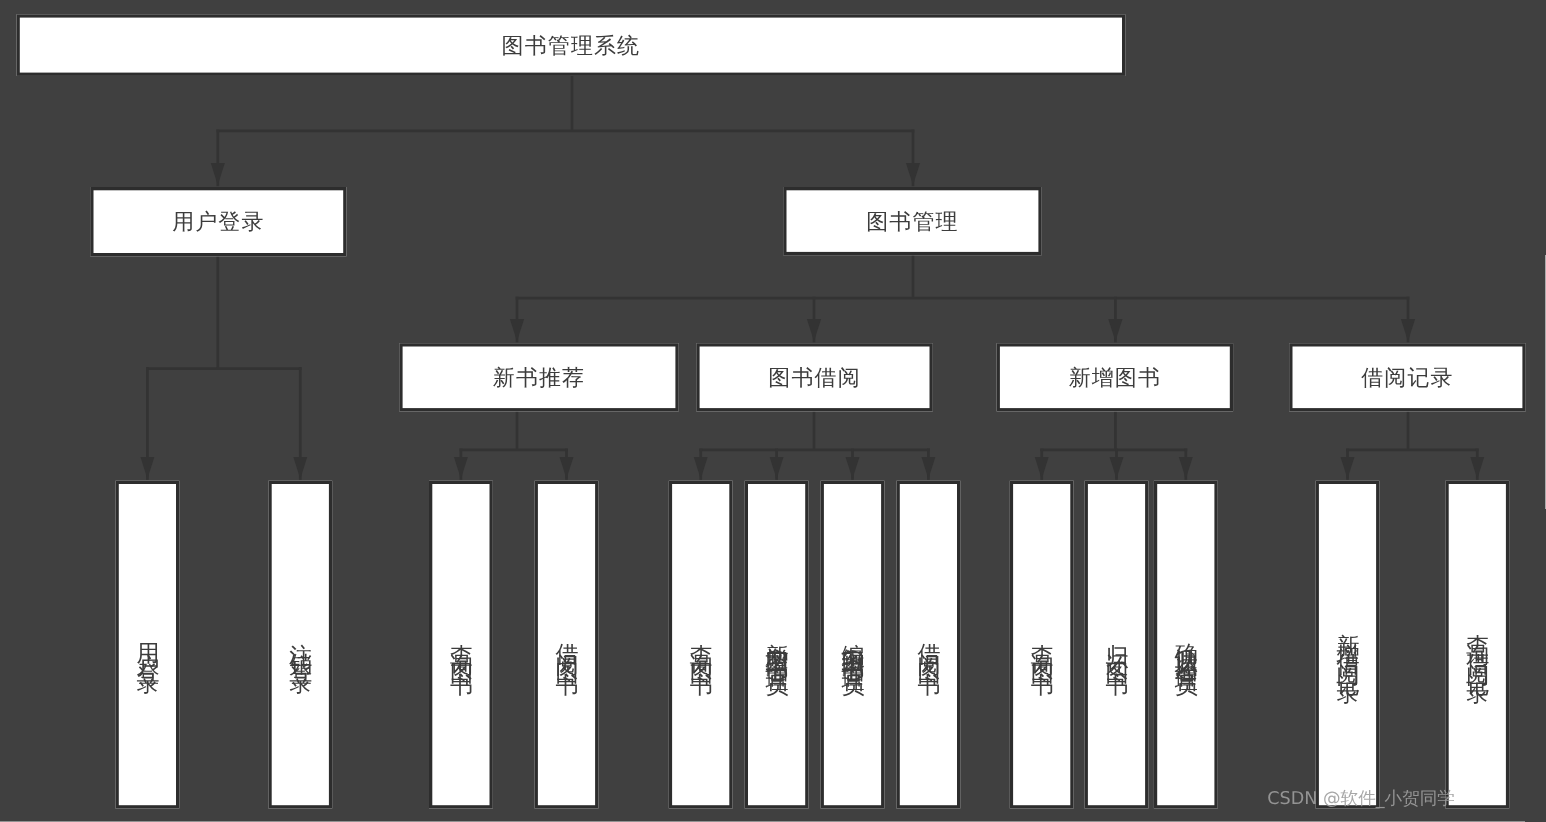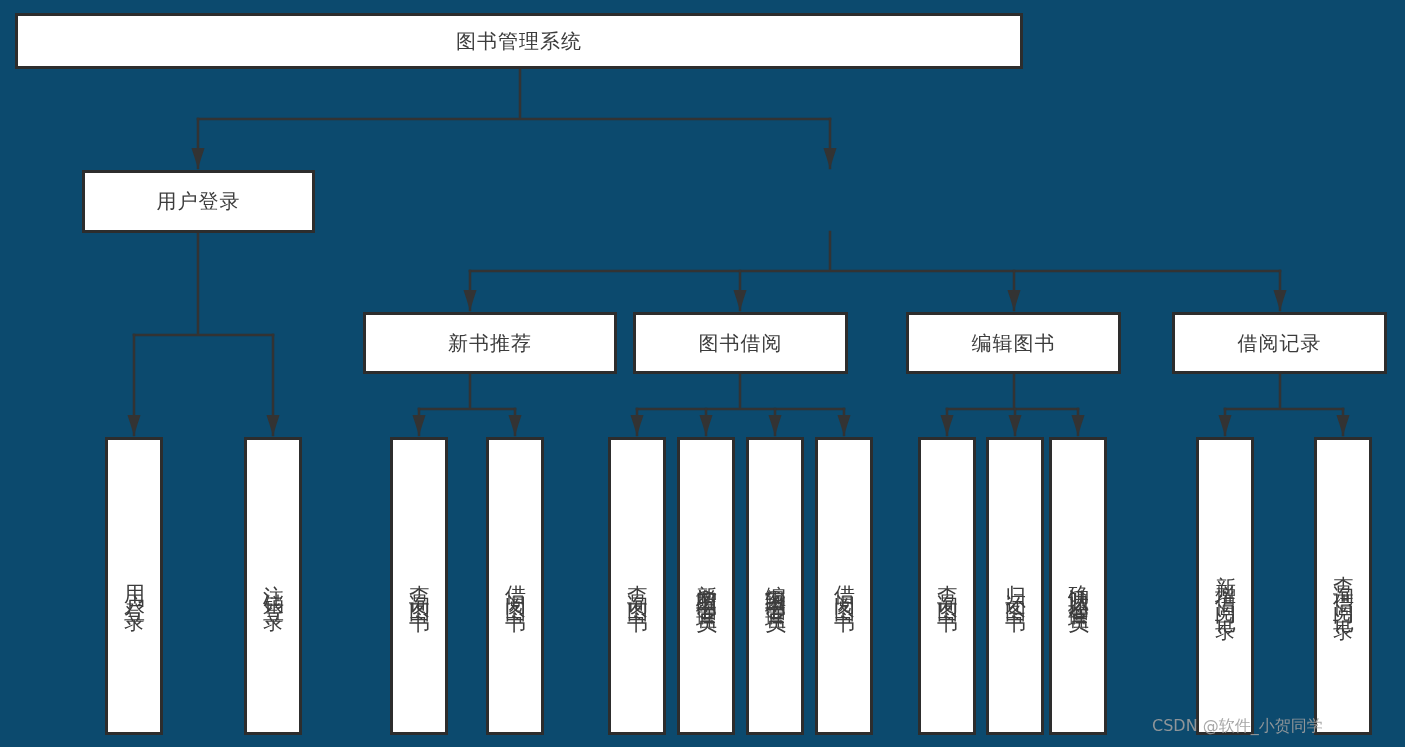--- a/index.html
+++ b/index.html
@@ -1,20 +1,20 @@
 <!DOCTYPE html>
 <html><head>
 <meta charset="utf-8">
 <style>
   html, body { margin: 0; padding: 0; background: #ffffff; }
   #stage {
     position: relative;
     width: 1405px;
     height: 747px;
-    background: #0c4a6e;
+    background: #404040;
     font-family: "DejaVu Sans", "Liberation Sans", sans-serif;
     overflow: hidden;
   }
   #wires { position: absolute; left: 0; top: 0; width: 1405px; height: 747px; }
   .box {
     position: absolute;
     box-sizing: border-box;
     background: #ffffff;
     border: 3px solid #2d2d2d;
     display: flex;
@@ -114,29 +114,32 @@
     </g>
   </svg>
 
   <div class="box" id="n-root">
     <span class="hlabel">图书管理系统</span>
   </div>
 
   <div class="box" id="n-user-login">
     <span class="hlabel">用户登录</span>
   </div>
+  <div class="box" id="n-book-mgmt">
+    <span class="hlabel">图书管理</span>
+  </div>
 
   <div class="box" id="n-new-book">
     <span class="hlabel">新书推荐</span>
   </div>
   <div class="box" id="n-book-borrow">
     <span class="hlabel">图书借阅</span>
   </div>
   <div class="box" id="n-current-borrow">
-    <span class="hlabel">编辑图书</span>
+    <span class="hlabel">新增图书</span>
   </div>
   <div class="box" id="n-borrow-records">
     <span class="hlabel">借阅记录</span>
   </div>
 
   <div class="box leaf" id="n-a1">
     <span class="vlabel">用户登录</span>
   </div>
   <div class="box leaf" id="n-a2">
     <span class="vlabel">注销登录</span>

